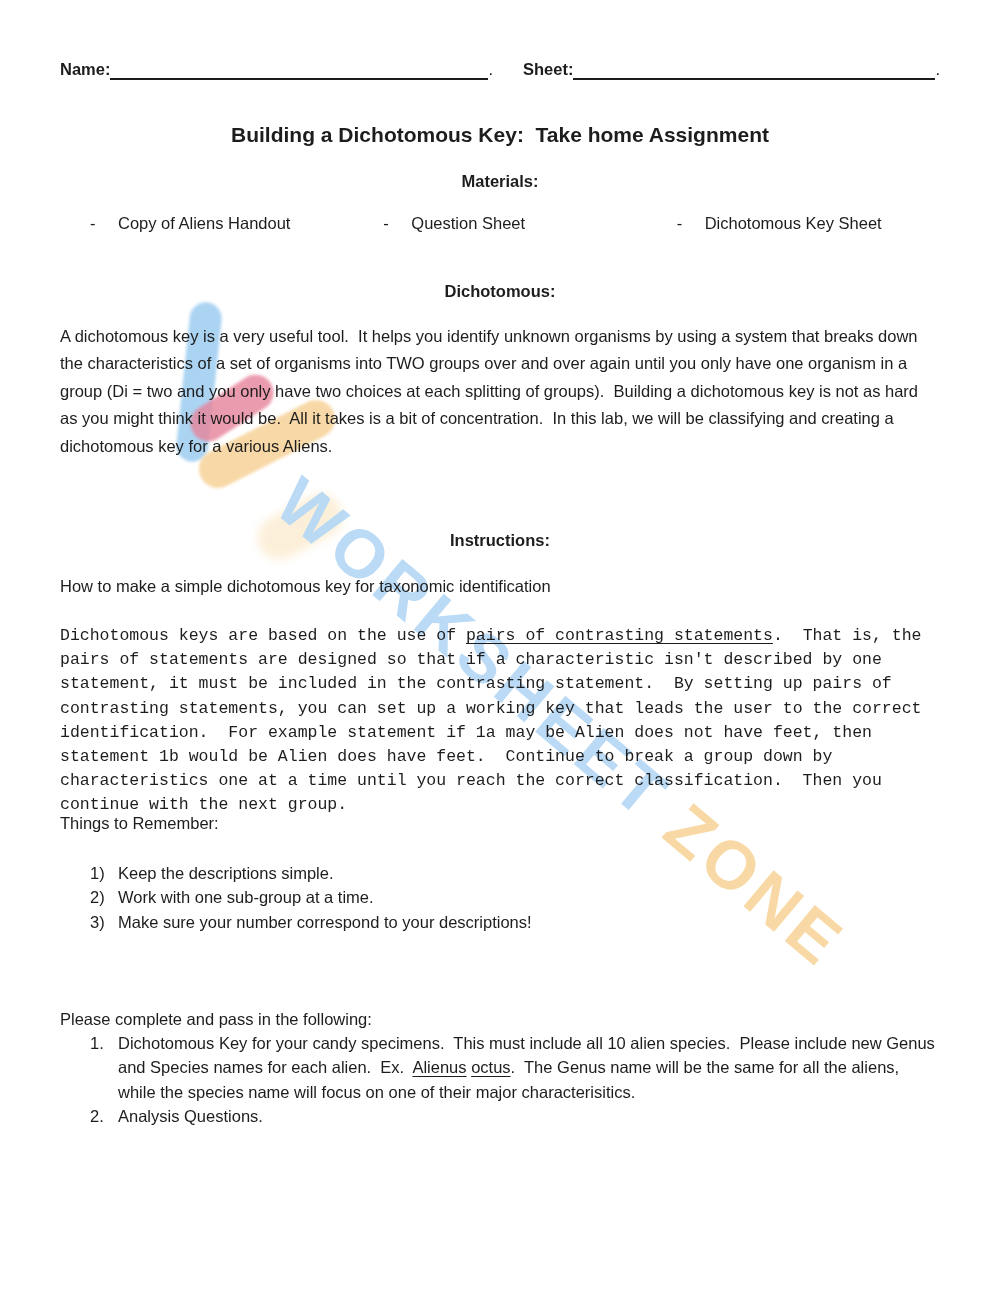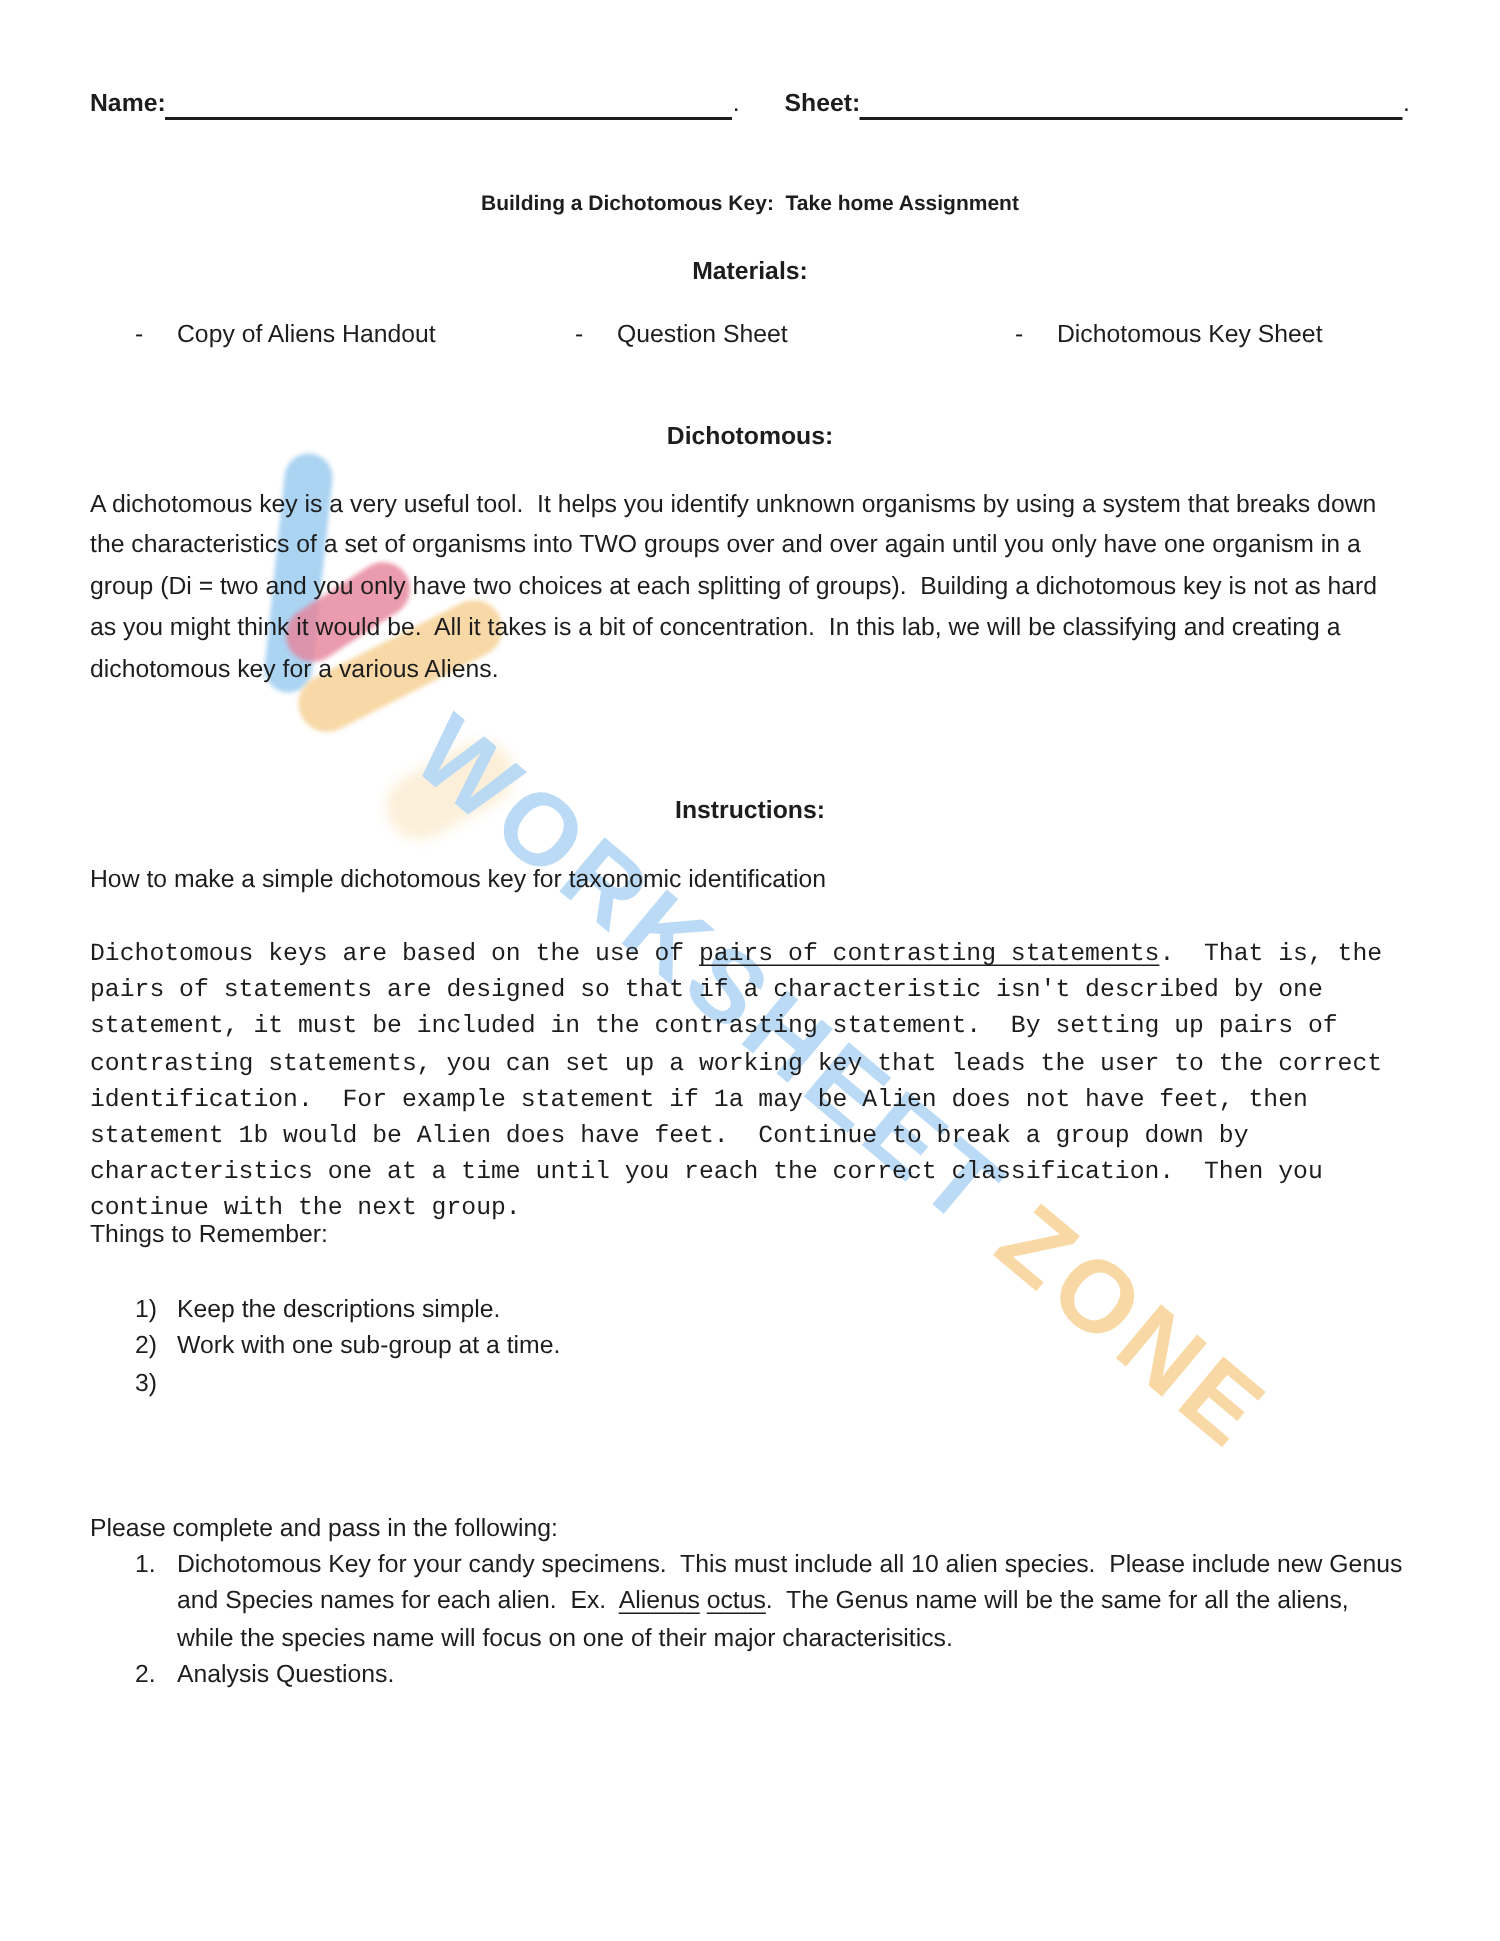--- a/index.html
+++ b/index.html
@@ -11,21 +11,21 @@
   .abs{position:absolute;left:60px;width:880px;}
   .prewrap{white-space:pre-wrap;}
   .bold{font-weight:bold;}
   
   .hdr-row{top:58px;display:flex;align-items:center;line-height:20px;}
   .blank{display:inline-block;height:20px;border-bottom:2px solid #1c1c1c;}
   .blank.name{width:378px;}
   .blank.date{flex:1;}
   .hdr-gap{display:inline-block;width:30px;}
   
-  .title{top:124px;text-align:center;font-weight:bold;font-size:14px;line-height:22px;}
+  .title{top:124px;text-align:center;font-weight:bold;font-size:21px;line-height:22px;}
   
   .h-materials{top:170px;}
   .h-intro{top:280px;}
   .h-instr{top:529px;}
   .heading{font-weight:bold;line-height:22px;text-align:center;}
   
   .mat-row{top:212px;display:flex;line-height:22px;}
   .mat-col{width:300px;box-sizing:border-box;padding-left:30px;display:flex;}
   .dash{display:inline-block;width:28px;}
   
@@ -105,21 +105,21 @@
   <div class="abs p-intro prewrap">A dichotomous key is a very useful tool.  It helps you identify unknown organisms by using a system that breaks down the characteristics of a set of organisms into TWO groups over and over again until you only have one organism in a group (Di = two and you only have two choices at each splitting of groups).  Building a dichotomous key is not as hard as you might think it would be.  All it takes is a bit of concentration.  In this lab, we will be classifying and creating a dichotomous key for a various Aliens.</div>
 
   <div class="abs h-instr heading">Instructions:</div>
   <div class="abs p-howto prewrap">How to make a simple dichotomous key for taxonomic identification</div>
   <div class="abs p-instr prewrap"><span>Dichotomous keys are based on the use of </span><u>pairs of contrasting statements</u><span>.  That is, the pairs of statements are designed so that if a characteristic isn't described by one statement, it must be included in the contrasting statement.  By setting up pairs of contrasting statements, you can set up a working key that leads the user to the correct identification.  For example statement if 1a may be Alien does not have feet, then statement 1b would be Alien does have feet.  Continue to break a group down by characteristics one at a time until you reach the correct classification.  Then you continue with the next group.</span></div>
 
   <div class="abs p-things">Things to Remember:</div>
   <div class="abs list list-things">
     <div class="li"><span class="num">1)</span><span>Keep the descriptions simple.</span></div>
     <div class="li"><span class="num">2)</span><span>Work with one sub-group at a time.</span></div>
-    <div class="li"><span class="num">3)</span></div>
+    <div class="li"><span class="num">3)</span><span>Make sure your number correspond to your descriptions!</span></div>
   </div>
 
   <div class="abs p-complete">Please complete and pass in the following:</div>
   <div class="abs list list-complete">
     <div class="li prewrap"><span class="num">1.</span><span>Dichotomous Key for your candy specimens.  This must include all 10 alien species.  Please include new Genus and Species names for each alien.  Ex.  </span><u>Alienus</u><span> </span><u>octus</u><span>.  The Genus name will be the same for all the aliens, while the species name will focus on one of their major characterisitics.</span></div>
     <div class="li"><span class="num">2.</span><span>Analysis Questions.</span></div>
   </div>
 
 </div>
 

